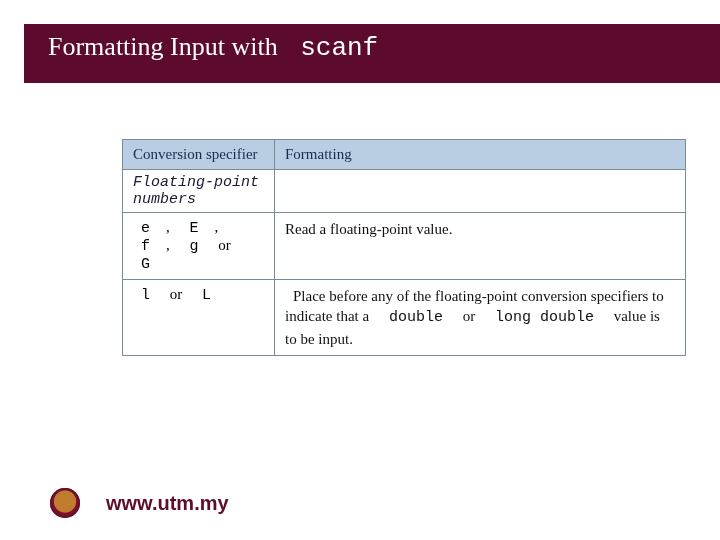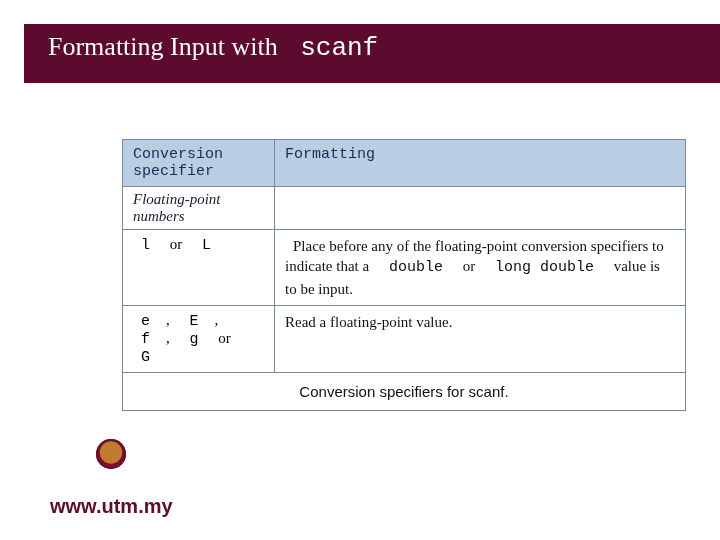--- a/index.html
+++ b/index.html
@@ -36,27 +36,27 @@
   }
   th, td {
     border: 1px solid #7a8a99;
     text-align: left;
     vertical-align: top;
     padding: 6px 10px;
   }
   thead th {
     background: #b9cee3;
     color: #1a2a55;
-    font-family: Liberation Mono, monospace;
+    font-family: Liberation Serif, serif;
     font-weight: normal;
     font-size: 15px;
   }
   .section-row td {
     font-style: italic;
-    font-family: Liberation Serif, serif;
+    font-family: Liberation Mono, monospace;
     color: #1a1a33;
     padding-top: 4px;
     padding-bottom: 4px;
   }
   .mono {
     font-family: 'Courier New', monospace;
     font-style: normal;
   }
   .col1 { width: 27%; }
   .col2 { width: 73%; }
@@ -72,21 +72,20 @@
     color: #111;
     padding: 10px 4px;
   }
   .footer {
     position: absolute;
     left: 18px;
     bottom: 22px;
     display: flex;
     align-items: center;
     gap: 10px;
-    flex-direction: column;
   }
   .logo {
     width: 30px;
     height: 30px;
     border-radius: 50%;
     background: radial-gradient(circle at 50% 45%, #c07c2e 0 48%, #7a1030 52% 100%);
     box-shadow: 0 0 0 2px #6b0f2b inset;
   }
   .footer-text {
     color: #5e0d2d;
@@ -116,34 +115,31 @@
         <th>Formatting</th>
       </tr>
     </thead>
     <tbody>
       <tr class="section-row">
         <td>Floating-point numbers</td>
         <td></td>
       </tr>
       <tr>
         <td>
+          <span class="mono">e</span><span>, </span><span class="mono">E</span><span>, </span><span class="mono">f</span><span>, </span><span class="mono">g</span><span> or </span><span class="mono">G</span>
+        </td>
+        <td class="desc-cell">Read a floating-point value.</td>
+      </tr>
+      <tr>
+        <td>
           <span class="mono">l</span><span> or </span><span class="mono">L</span>
         </td>
         <td class="desc-cell">
           <span>Place before any of the floating-point conversion specifiers to indicate that a </span><span class="mono">double</span><span> or </span><span class="mono">long double</span><span> value is to be input.</span>
         </td>
-      </tr>
-      <tr>
-        <td>
-          <span class="mono">e</span><span>, </span><span class="mono">E</span><span>, </span><span class="mono">f</span><span>, </span><span class="mono">g</span><span> or </span><span class="mono">G</span>
-        </td>
-        <td class="desc-cell">Read a floating-point value.</td>
-      </tr>
-      <tr class="caption-row">
-        <td colspan="2">Conversion specifiers for scanf.</td>
       </tr>
     </tbody>
   </table>
 </div>
 
 <div class="footer">
   <div class="logo"></div>
   <div class="footer-text">www.utm.my</div>
 </div>
 

